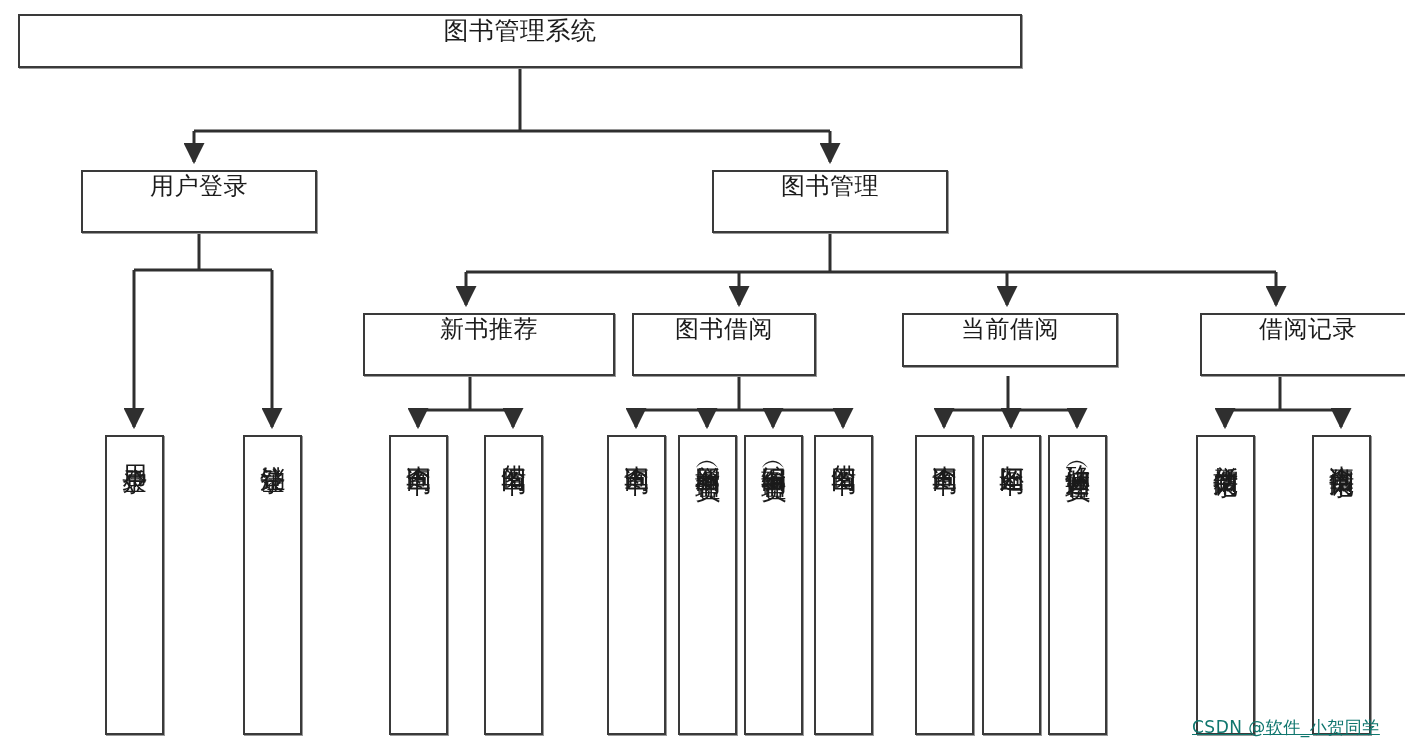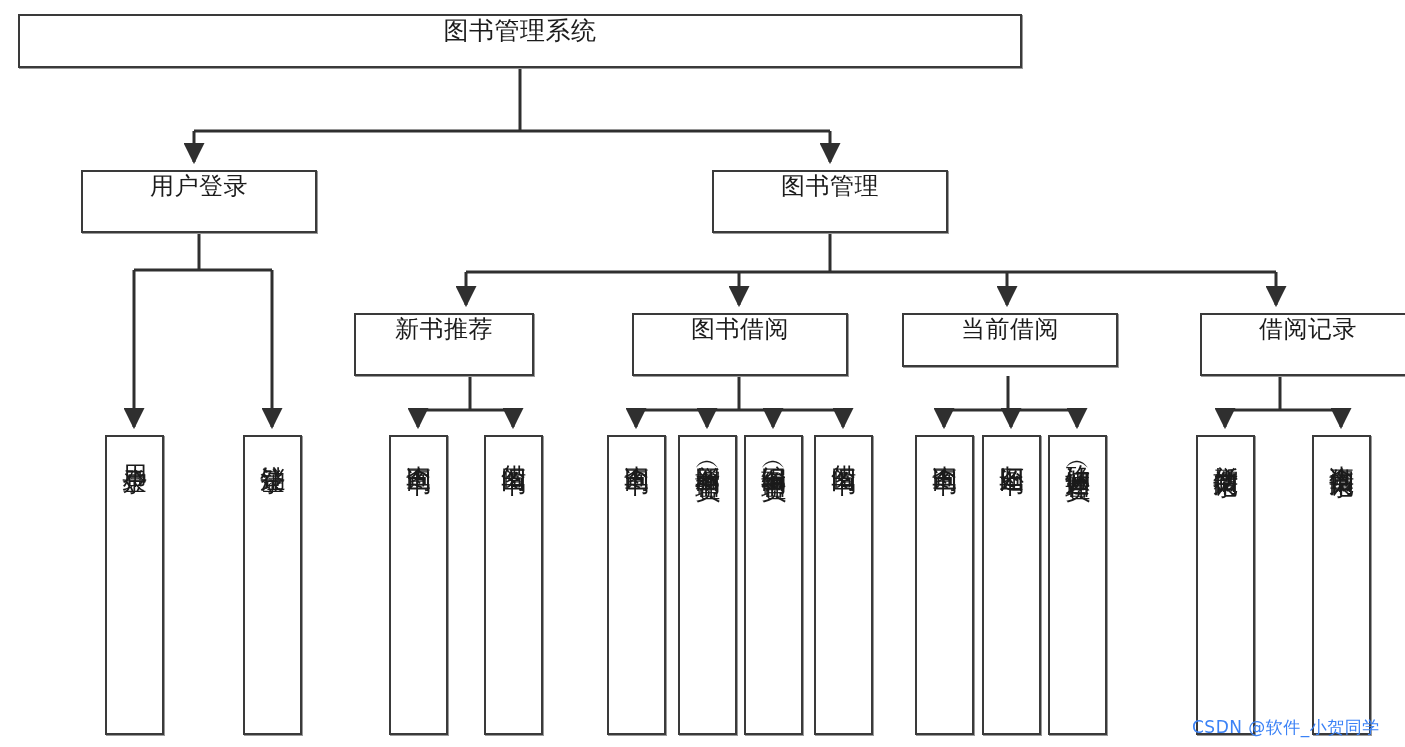--- a/index.html
+++ b/index.html
@@ -60,24 +60,25 @@
     writing-mode: vertical-rl;
     text-orientation: upright;
     font-size: 25px;
     line-height: 1.02;
     letter-spacing: 2px;
     white-space: nowrap;
   }
   .watermark {
     position: absolute;
     font-size: 17px;
-    color: #3b82f6;
+    color: #0f766e;
     white-space: nowrap;
     z-index: 5;
     letter-spacing: 0.5px;
+    text-decoration: underline;
   }
 </style>
 </head>
 <body>
 
 <div id="diagram-root">
 
   <svg id="wires" viewBox="0 0 1405 747" width="1405" height="747" xmlns="http://www.w3.org/2000/svg">
     <defs>
       <marker id="arrow" viewBox="0 0 10 10" refX="9" refY="5" markerWidth="7" markerHeight="7" orient="auto-start-reverse">
@@ -132,24 +133,24 @@
     <span class="node-label">图书管理系统</span>
   </div>
 
   <div class="node level2" style="left: 81px; top: 170px; width: 236px; height: 63px;">
     <span class="node-label">用户登录</span>
   </div>
   <div class="node level2" style="left: 712px; top: 170px; width: 236px; height: 63px;">
     <span class="node-label">图书管理</span>
   </div>
 
-  <div class="node level3" style="left: 354px; top: 313px; width: 180px; height: 63px;">
+  <div class="node level3" style="left: 363px; top: 313px; width: 252px; height: 63px;">
     <span class="node-label">新书推荐</span>
   </div>
-  <div class="node level3" style="left: 632px; top: 313px; width: 216px; height: 63px;">
+  <div class="node level3" style="left: 632px; top: 313px; width: 184px; height: 63px;">
     <span class="node-label">图书借阅</span>
   </div>
   <div class="node level3" style="left: 902px; top: 313px; width: 216px; height: 54px;">
     <span class="node-label">当前借阅</span>
   </div>
   <div class="node level3" style="left: 1172px; top: 313px; width: 216px; height: 63px; margin-left: 28px;">
     <span class="node-label">借阅记录</span>
   </div>
 
   <div class="node leaf" style="left: 105px; top: 435px; width: 59px; height: 300px;">

